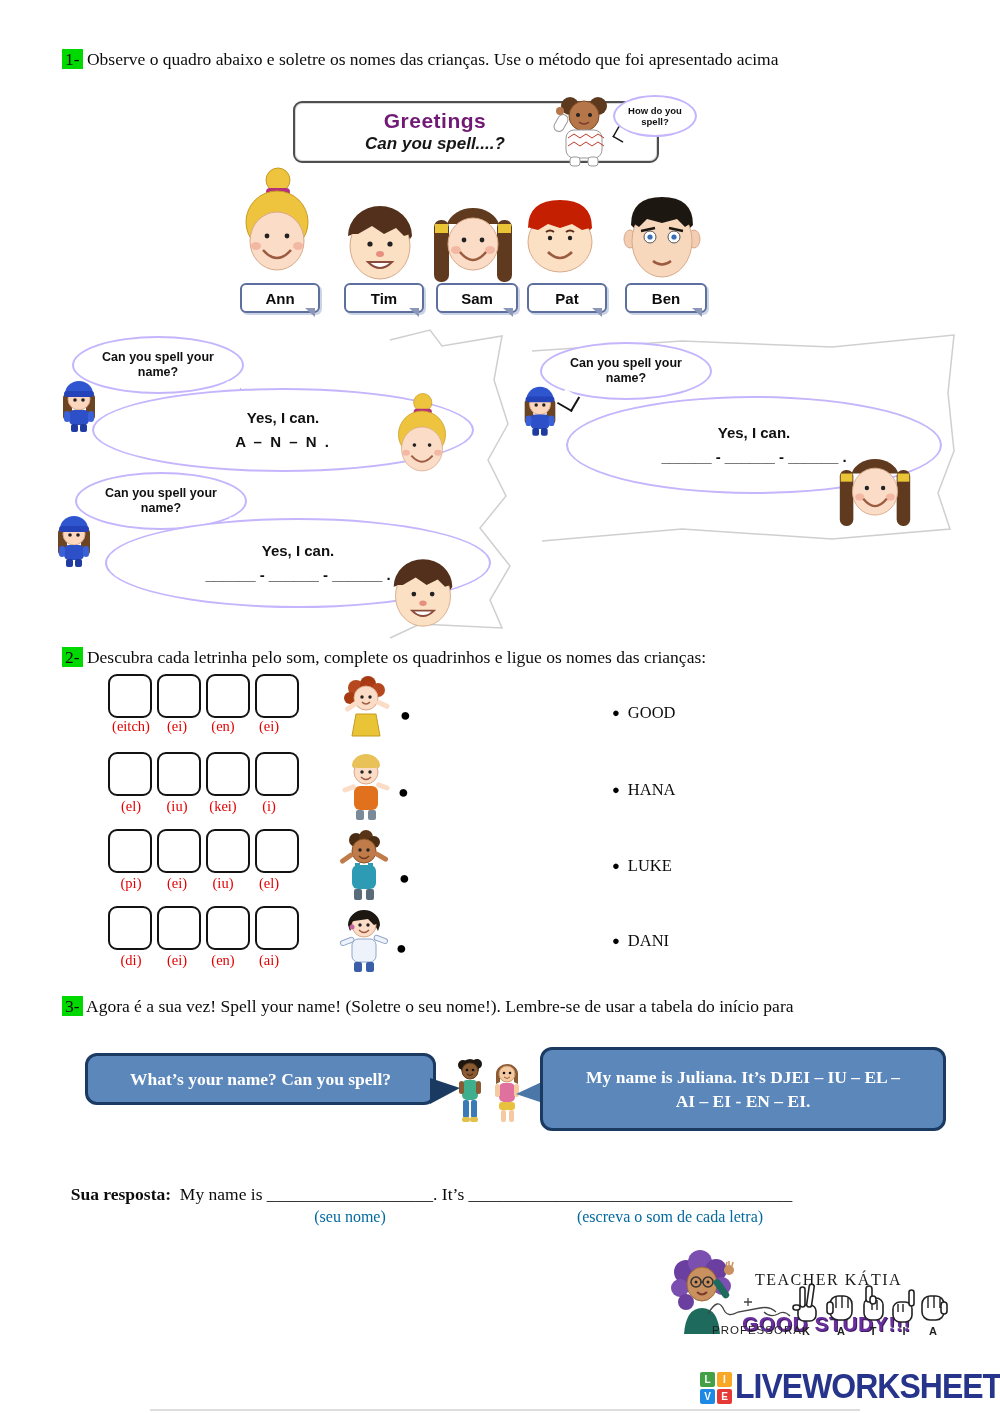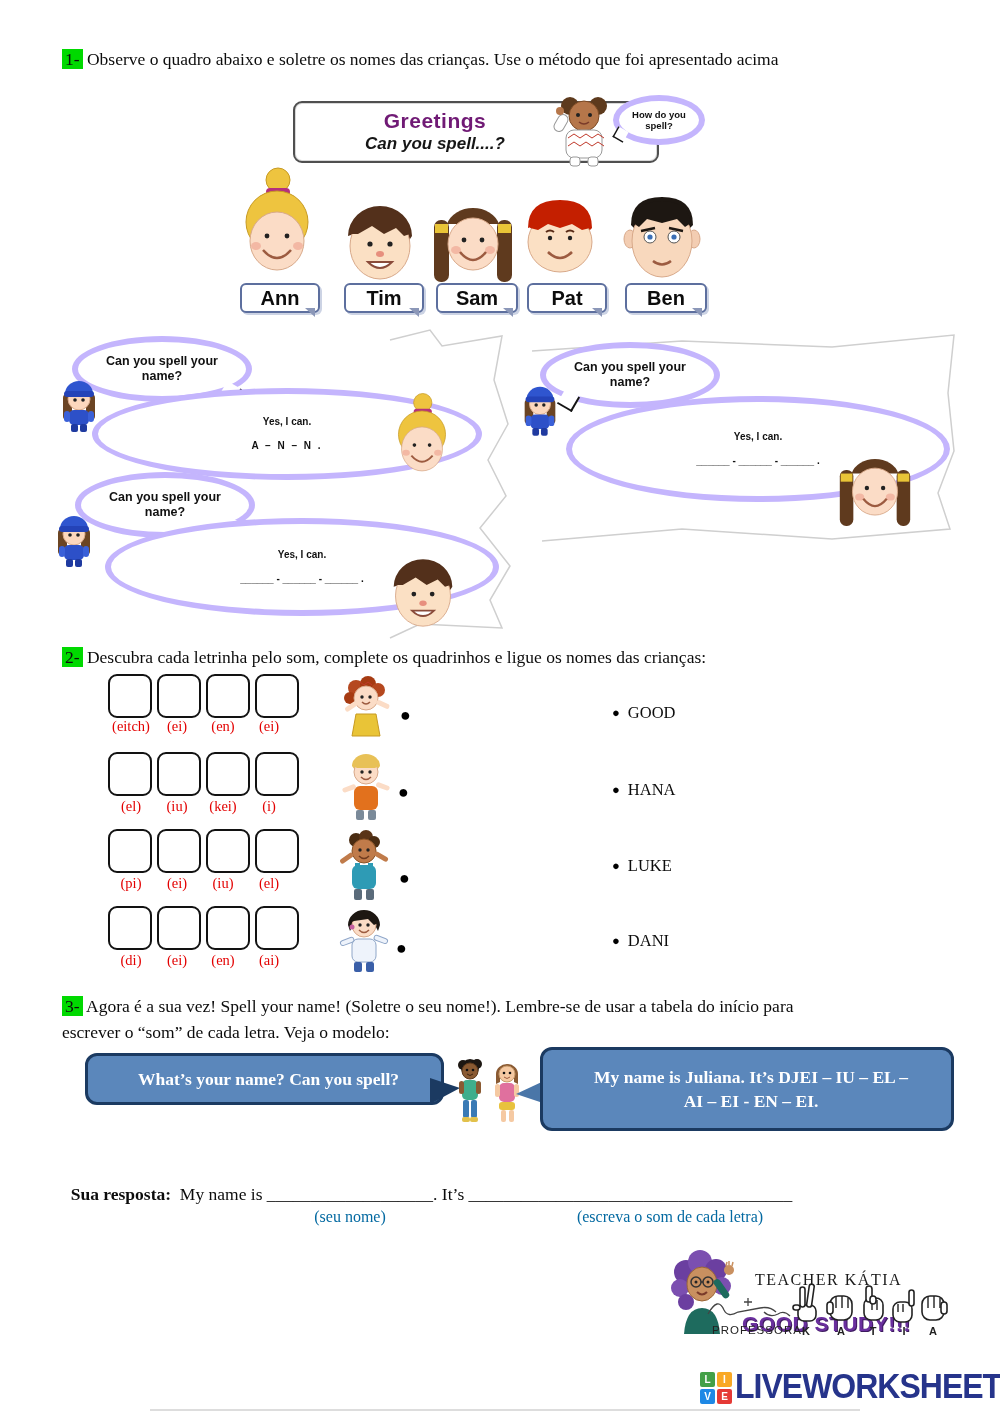--- a/index.html
+++ b/index.html
@@ -7,40 +7,40 @@
        font-family:"Liberation Serif",serif;color:#111;}
   .abs{position:absolute;}
   .sans{font-family:"Liberation Sans",sans-serif;}
   .hl{background:#00d900;padding:0 3px;font-weight:normal;}
   .para{font-size:17.5px;line-height:26px;color:#0c0c0c;}
   
   .greet-box{border:2px solid #4f4f4f;border-radius:9px;background:#fff;
              box-shadow:0 0 0 1px #d8d8d8 inset;}
   .greet-title{font-weight:bold;font-size:21px;letter-spacing:0.5px;color:#701a75;}
   .greet-sub{font-weight:bold;font-style:italic;font-size:17px;color:#161616;}
-  .ell{border:6px solid #c4b5fd;border-radius:50%;background:#fff;display:flex;
+  .ell{border:2px solid #c4b5fd;border-radius:50%;background:#fff;display:flex;
        flex-direction:column;align-items:center;justify-content:center;text-align:center;}
   .qtext{font-family:"Liberation Sans",sans-serif;font-weight:bold;font-size:12.5px;line-height:15px;color:#111;}
-  .atext{font-family:"Liberation Sans",sans-serif;font-weight:bold;font-size:10px;line-height:24px;color:#111;text-align:right;}
+  .atext{font-family:"Liberation Sans",sans-serif;font-weight:bold;font-size:15px;line-height:24px;color:#111;text-align:right;}
   .tail-q{position:absolute;width:15px;height:15px;background:#fff;border-left:2px solid #141414;border-bottom:2px solid #141414;transform:rotate(-60deg);}
   
   .tag{border:2px solid #5d6f9e;border-radius:6px;background:#fff;display:flex;align-items:center;justify-content:center;
-       font-family:"Liberation Sans",sans-serif;font-weight:bold;font-size:20px;color:#0c0c0c;
+       font-family:"Liberation Sans",sans-serif;font-weight:bold;font-size:15px;color:#0c0c0c;
        box-shadow:2px 2px 0 #ccd3e4;}
   .tag:after{content:"";position:absolute;right:3px;bottom:-6px;width:0;height:0;
        border-left:10px solid transparent;border-top:9px solid #8b97b8;}
   
   .lbox{width:40px;height:40px;border:2.5px solid #121212;border-radius:9px;background:#fff;}
   .phon{color:#e30000;font-size:14.5px;text-align:center;width:46px;display:inline-block;}
   .dotted-name{font-size:16.5px;color:#0c0c0c;display:flex;gap:8px;align-items:center;}
   .bullet{font-size:13px;color:#000;}
   
   .blue-bubble{background:#5b87bb;border:3px solid #1b3a61;border-radius:12px;color:#fff;
        font-weight:bold;font-size:17.5px;line-height:24px;display:flex;flex-direction:column;
-       align-items:center;justify-content:center;text-align:center;font-family:"Liberation Serif",serif;padding-left:8px;}
+       align-items:center;justify-content:center;text-align:center;font-family:"Liberation Serif",serif;}
   .tailL{position:absolute;width:0;height:0;border-top:10px solid transparent;border-bottom:16px solid transparent;border-left:30px solid #1b3a61;}
   .tailR{position:absolute;width:0;height:0;border-top:14px solid transparent;border-bottom:10px solid transparent;border-right:30px solid #4a76a8;}
   .resp{font-size:17.5px;color:#0c0c0c;white-space:pre;}
   .red{color:#0369a1;margin-top:20px;}
   
   .goodstudy{font-family:"Liberation Sans",sans-serif;font-weight:bold;font-size:21px;color:#6a2f9e;
       text-shadow:1px 1px 0 #3d1a5e;letter-spacing:0.5px;}
   .teacher{font-size:16px;letter-spacing:1.5px;color:#1a1a1a;}
   .professora{font-family:"Liberation Sans",sans-serif;font-size:11.5px;letter-spacing:1px;color:#222;}
   .signletter{font-family:"Liberation Sans",sans-serif;font-size:11px;font-weight:bold;color:#222;width:14px;text-align:center;display:inline-block;}
@@ -405,21 +405,20 @@
     <rect x="32" y="59" width="8" height="10" rx="2" fill="#3a5fa8"></rect>
 </svg>
 <span class="abs bullet" style="left:396px;top:938px;font-size:18px;">●</span>
 <div class="abs dotted-name" style="left:612px;top:931px;">
   <span class="bullet">●</span>
   <span>DANI</span>
 </div>
 
 <div class="abs para" style="left:62px;top:993px;width:910px;">
   <span class="hl">3-</span><span> Agora é a sua vez! Spell your name! (Soletre o seu nome!). Lembre-se de usar a tabela do início para</span><br>
-  <span>escrever o “som” de cada letra. Veja o modelo:</span>
 </div>
 
 <div class="abs blue-bubble" style="left:85px;top:1053px;width:345px;height:46px;">
   <span>What’s your name? Can you spell?</span>
 </div>
 <div class="tailL abs" style="left:430px;top:1078px;"></div>
 
 <svg class="abs" style="left:452px;top:1056px;" width="36" height="70" viewBox="0 0 36 70">
   <circle cx="18" cy="12" r="9" fill="#1d1712"></circle>
     <circle cx="11" cy="9" r="5" fill="#1d1712"></circle>

